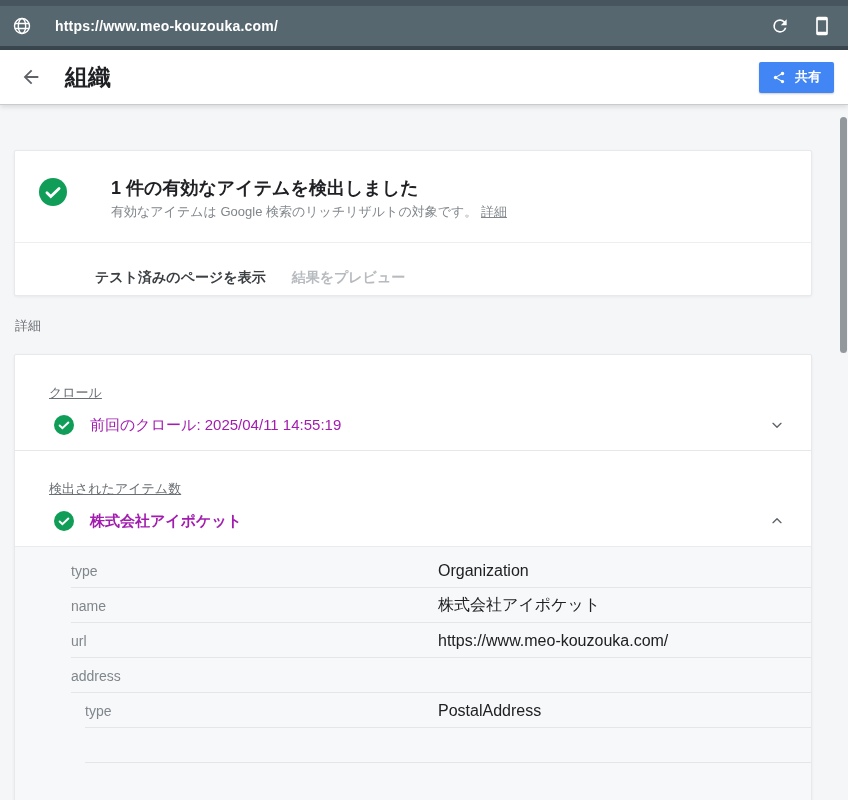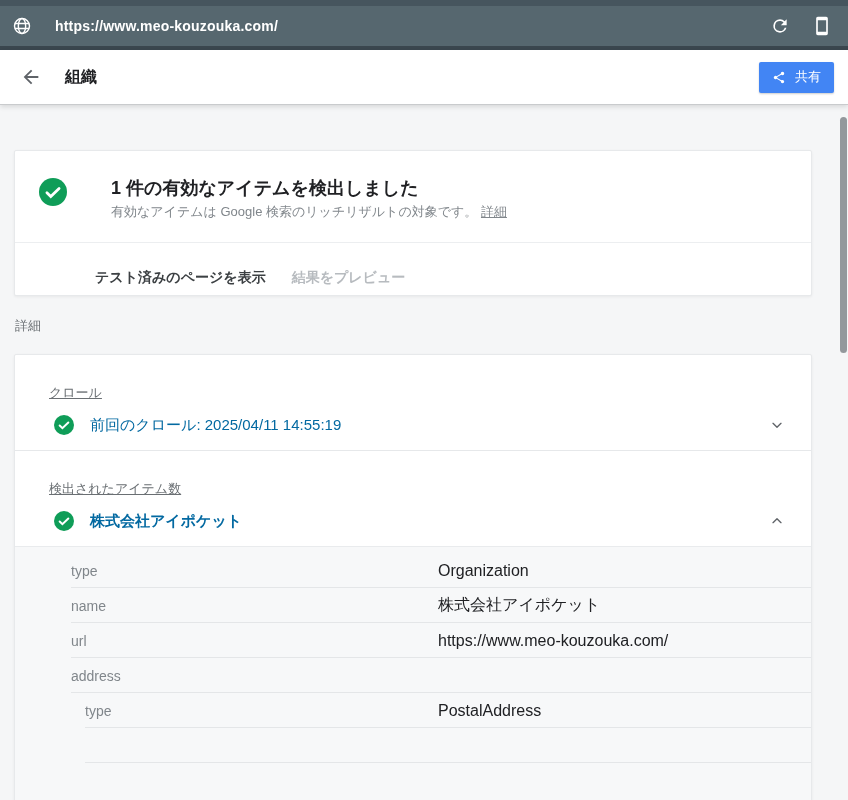--- a/index.html
+++ b/index.html
@@ -17,24 +17,24 @@
   .tb-icons { margin-left:auto; display:flex; align-items:center; gap:22px; }
   .tb-icons .ticon { width:20px; height:20px; display:inline-flex; cursor:pointer; }
 
   
   .header {
     height:54px; background:#FFFFFF; display:flex; align-items:center;
     padding:0 14px 0 20px; position:relative; z-index:5;
     box-shadow:0 1px 0 #C9CBCD, 0 3px 5px rgba(0,0,0,0.12);
   }
   .back { width:22px; height:22px; display:inline-flex; cursor:pointer; }
-  .header h1 { font-size:16px; font-weight:700; color:#202124; margin-left:23px; }
+  .header h1 { font-size:23px; font-weight:700; color:#202124; margin-left:23px; }
   .share {
     margin-left:auto; background:#4285F4; color:#FFFFFF; border:none; border-radius:2px;
-    height:31px; padding:0 13px; font-size:13px; font-weight:400;
+    height:31px; padding:0 13px; font-size:13px; font-weight:700;
     display:flex; align-items:center; gap:9px; cursor:pointer;
     font-family:"Liberation Sans", sans-serif;
     box-shadow:0 1px 2px rgba(0,0,0,0.2);
   }
   .share .sicon { width:14px; height:15px; display:inline-flex; }
 
   
   .content { padding:46px 0 0 14px; }
   .card {
     width:798px; background:#FFFFFF; border:1px solid #E7E9EB; border-radius:2px;
@@ -56,21 +56,21 @@
     background:none; border:none; font-family:"Liberation Sans", sans-serif;
     font-size:14px; font-weight:700; color:#3C4043; cursor:pointer; padding:8px 6px;
   }
   .txtbtn.disabled { color:#B7BBBF; cursor:default; }
 
   .details-label { margin:21px 0 19px 1px; font-size:13px; color:#6A6F73; }
 
   
   .sec-label { padding:29px 0 0 34px; font-size:13px; color:#6A6F73;text-decoration:underline; }
   .secrow { display:flex; align-items:center; padding:13px 26px 15px 39px; cursor:pointer; }
-  .secrow .rowtext { margin-left:16px; font-size:15px; color:#0369a1; }
+  .secrow .rowtext { margin-left:16px; font-size:15px; color:#a21caf; }
   .secrow .rowtext.bold { font-weight:700; }
   .secrow .chev { margin-left:auto; width:16px; height:16px; display:inline-flex; }
   .fulldiv { border-top:1px solid #E6E8EA; }
 
   
   .tpanel { background:#F7F8F9; border-top:1px solid #E9EBED; padding-top:6px; height:320px; }
   .trow { height:35px; display:flex; align-items:center; position:relative; }
   .trow::after { content:""; position:absolute; left:56px; right:0; bottom:0; border-bottom:1px solid #E4E6E8; }
   .trow.nested::after { left:70px; }
   .tkey { width:423px; flex:none; padding-left:56px; font-size:14px; color:#80868B; }

